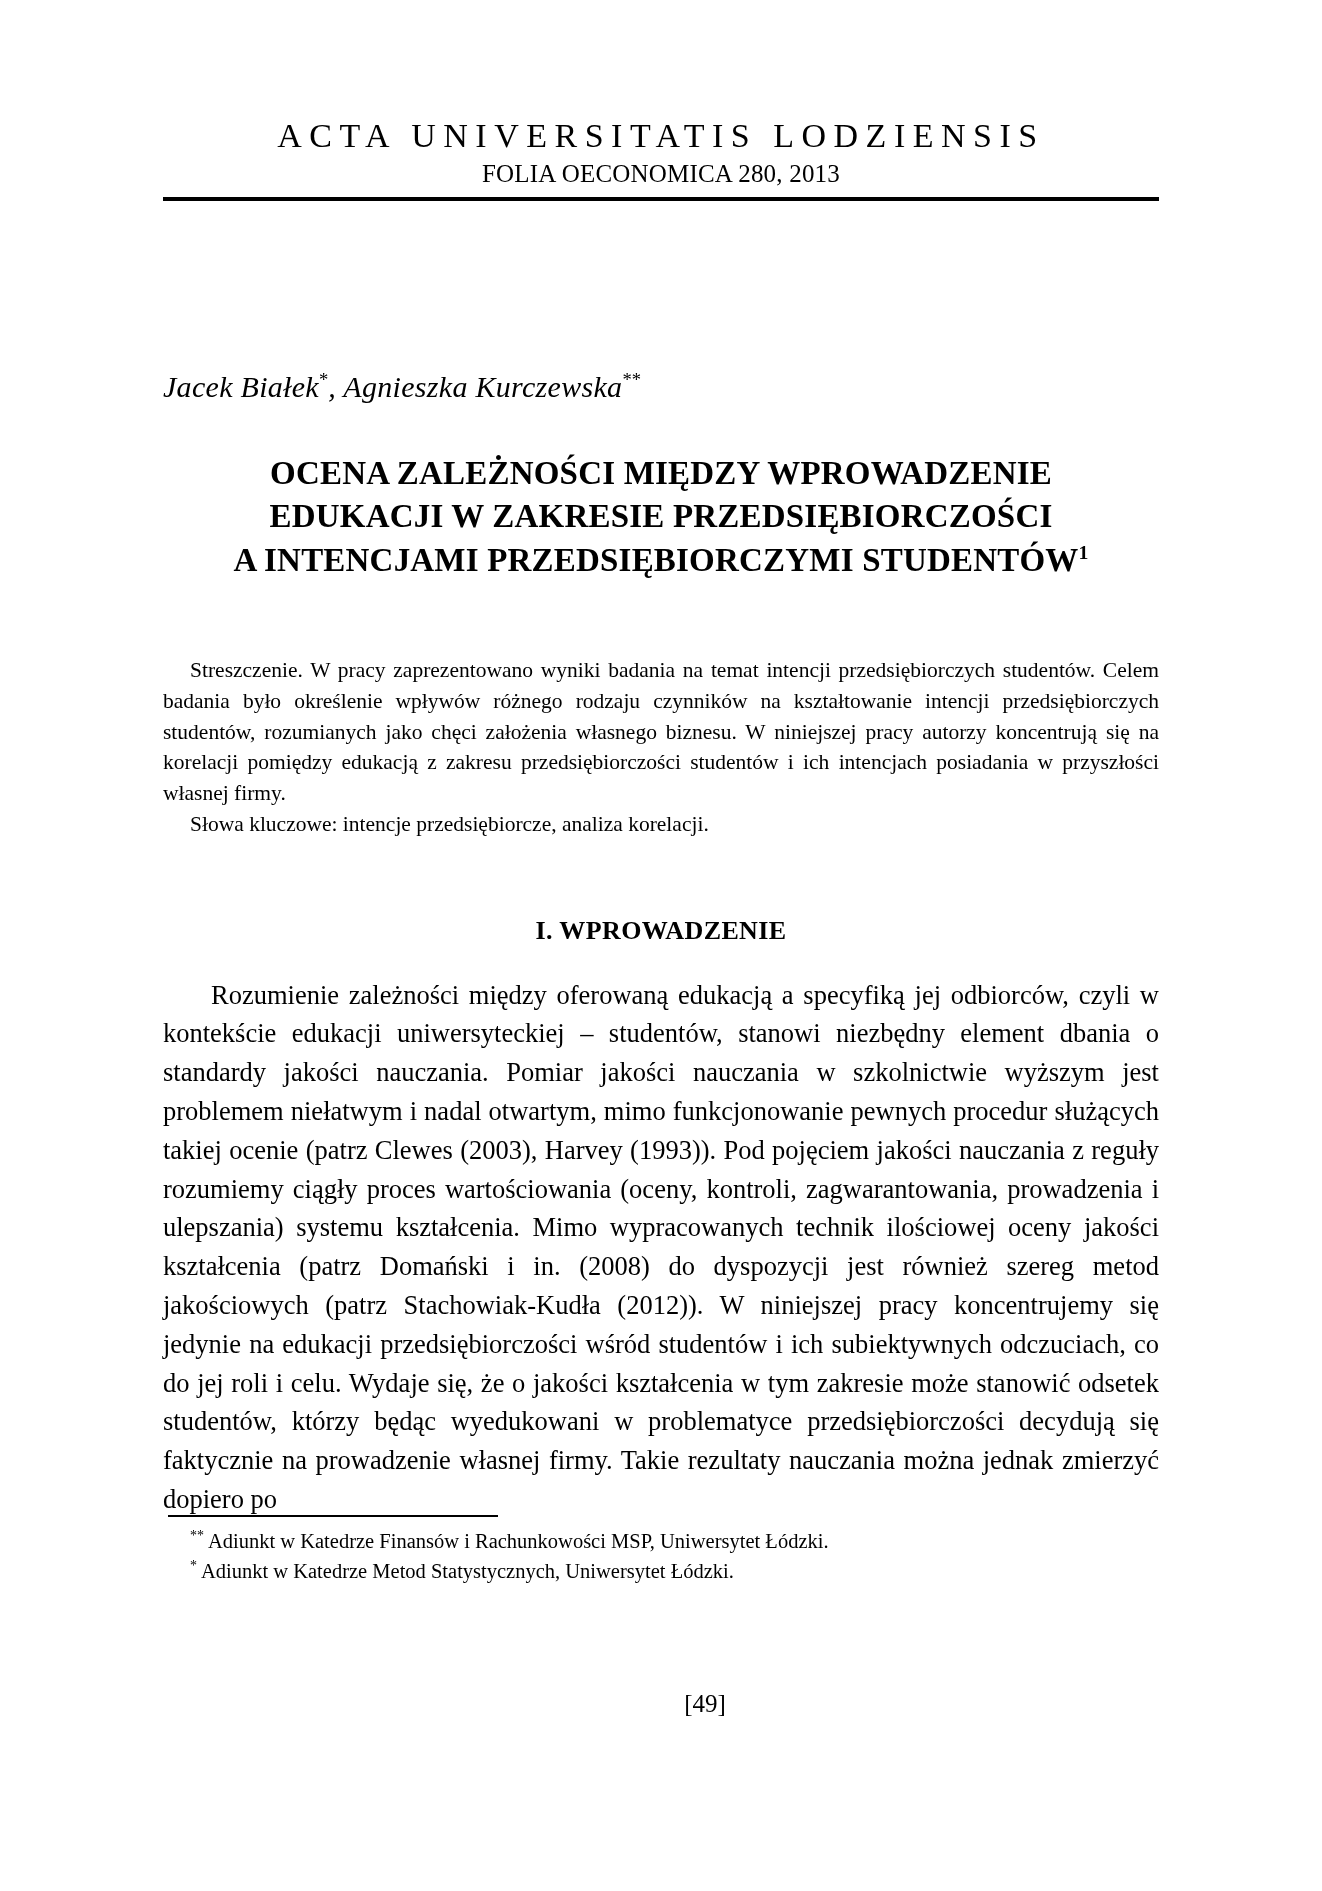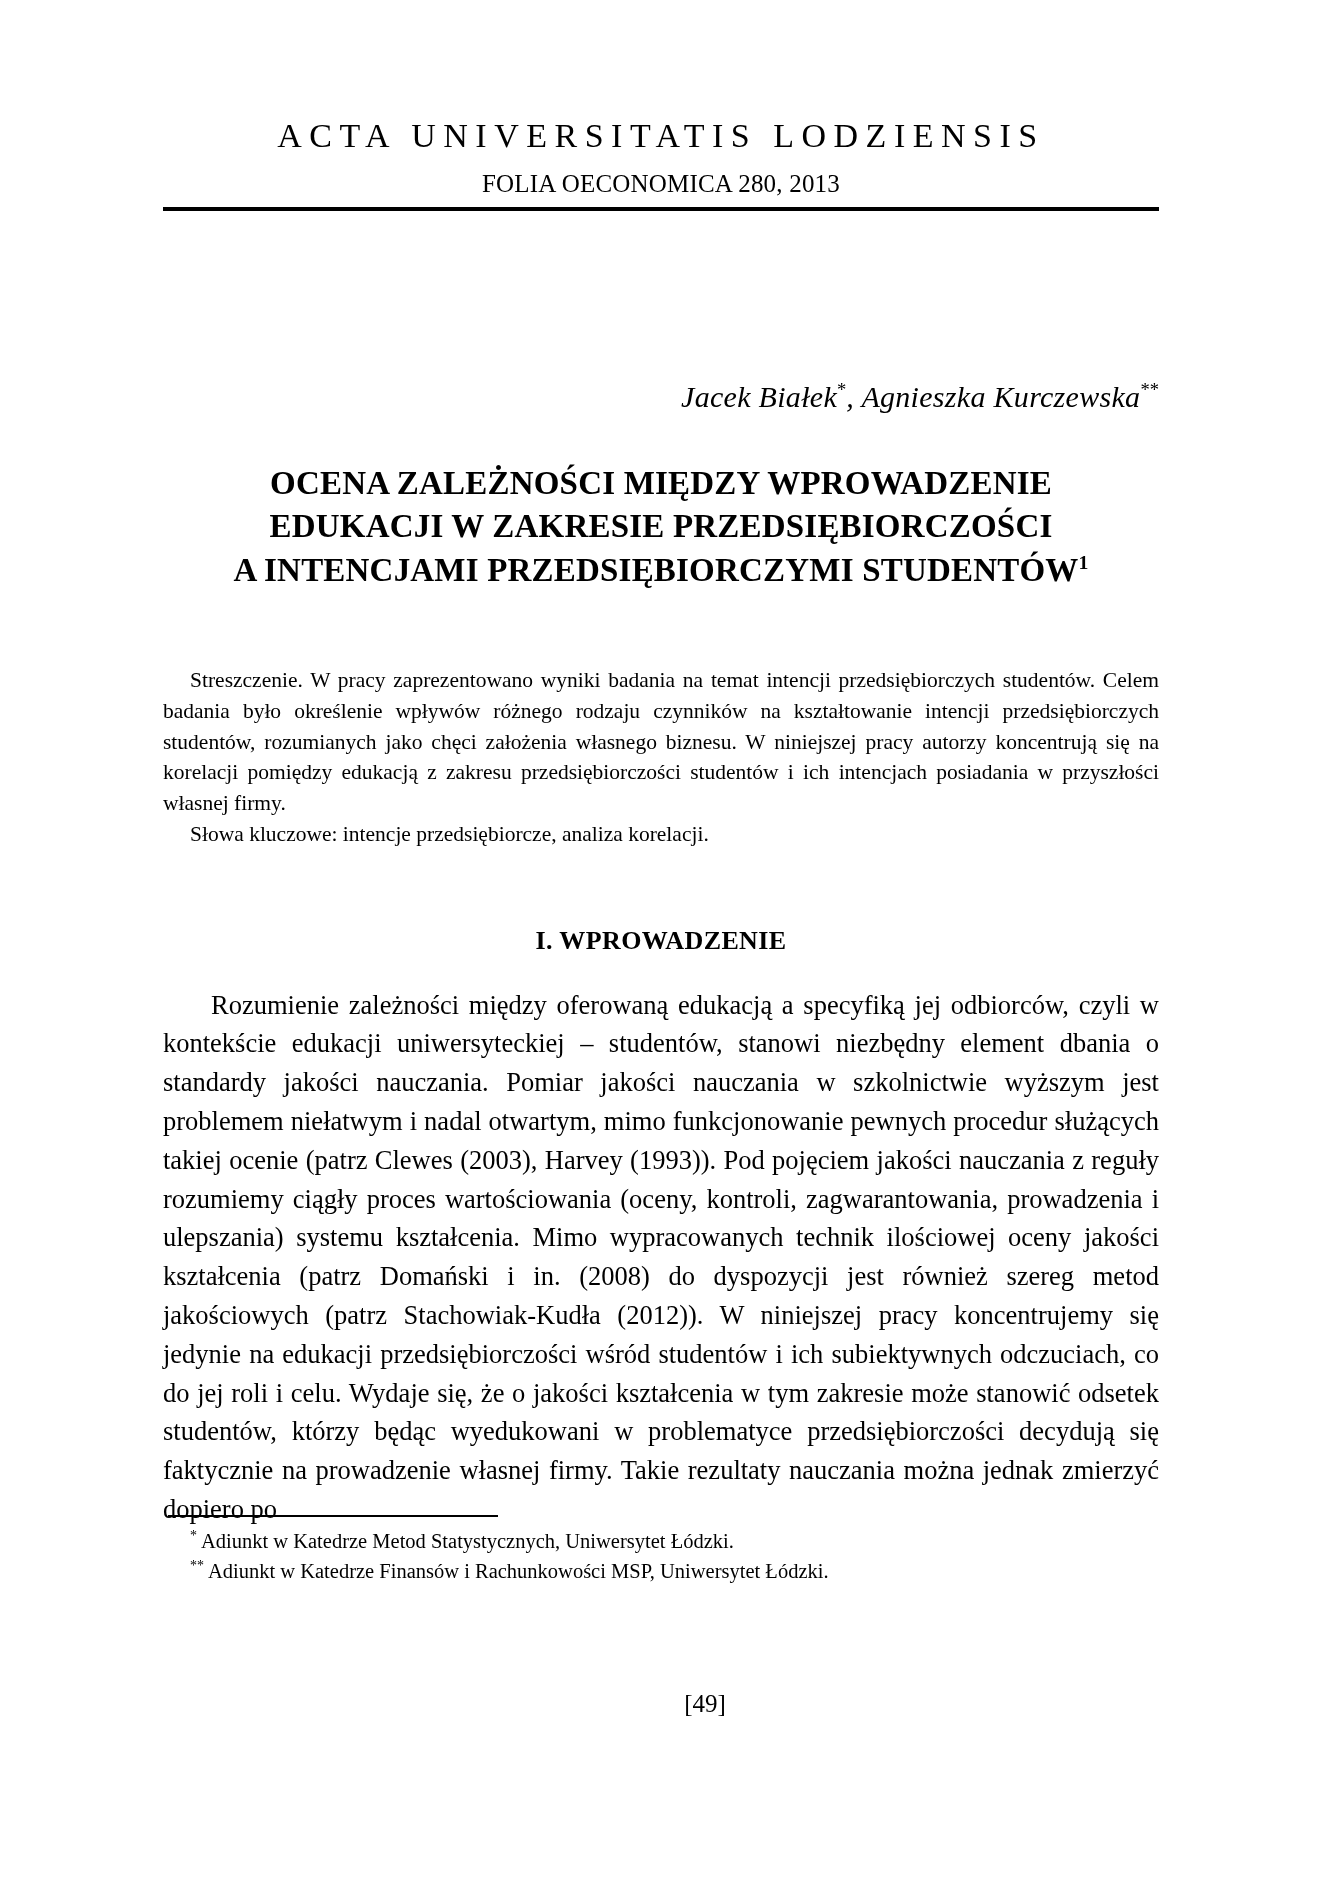--- a/index.html
+++ b/index.html
@@ -38,33 +38,33 @@
     text-align: center;
   }
   .journal-title {
     font-size: 34px;
     letter-spacing: 7.5px;
     line-height: 1.25;
     white-space: nowrap;
   }
   .journal-sub {
     font-size: 25px;
-    margin-top: 12px;
+    margin-top: 2px;
     letter-spacing: 0.2px;
   }
   .head-rule {
     border: 0;
     border-top: 4px solid #000;
     margin: 9px 0 0 0;
     width: 100%;
   }
 
   
   .authors {
-    text-align: right;
+    text-align: left;
     font-style: italic;
     font-size: 30px;
     margin-top: 168px;
     letter-spacing: 0.3px;
   }
   .authors sup {
     font-size: 0.62em;
     vertical-align: super;
     font-style: normal;
     letter-spacing: 0;
@@ -188,20 +188,20 @@
 
     <div class="body-text">
       <p>Rozumienie zależności między oferowaną edukacją a specyfiką jej odbiorców, czyli w kontekście edukacji uniwersyteckiej – studentów, stanowi niezbędny element dbania o standardy jakości nauczania. Pomiar jakości nauczania w szkolnictwie wyższym jest problemem niełatwym i nadal otwartym, mimo funkcjonowanie pewnych procedur służących takiej ocenie (patrz Clewes (2003), Harvey (1993)). Pod pojęciem jakości nauczania z reguły rozumiemy ciągły proces wartościowania (oceny, kontroli, zagwarantowania, prowadzenia i ulepszania) systemu kształcenia. Mimo wypracowanych technik ilościowej oceny jakości kształcenia (patrz Domański i in. (2008) do dyspozycji jest również szereg metod jakościowych (patrz Stachowiak-Kudła (2012)). W niniejszej pracy koncentrujemy się jedynie na edukacji przedsiębiorczości wśród studentów i ich subiektywnych odczuciach, co do jej roli i celu. Wydaje się, że o jakości kształcenia w tym zakresie może stanowić odsetek studentów, którzy będąc wyedukowani w problematyce przedsiębiorczości decydują się faktycznie na prowadzenie własnej firmy. Takie rezultaty nauczania można jednak zmierzyć dopiero po</p>
     </div>
 
   </div>
 
   <div class="footnote-area">
     <hr class="footnote-rule">
     <div class="footnotes">
+      <p><sup>**</sup><span> Adiunkt w Katedrze Finansów i Rachunkowości MSP, Uniwersytet Łódzki.</span></p>
       <p><sup>*</sup><span> Adiunkt w Katedrze Metod Statystycznych, Uniwersytet Łódzki.</span></p>
-      <p><sup>**</sup><span> Adiunkt w Katedrze Finansów i Rachunkowości MSP, Uniwersytet Łódzki.</span></p>
     </div>
   </div>
 
   <div class="page-number">[49]</div>
 
 </div>
 
 </body></html>

